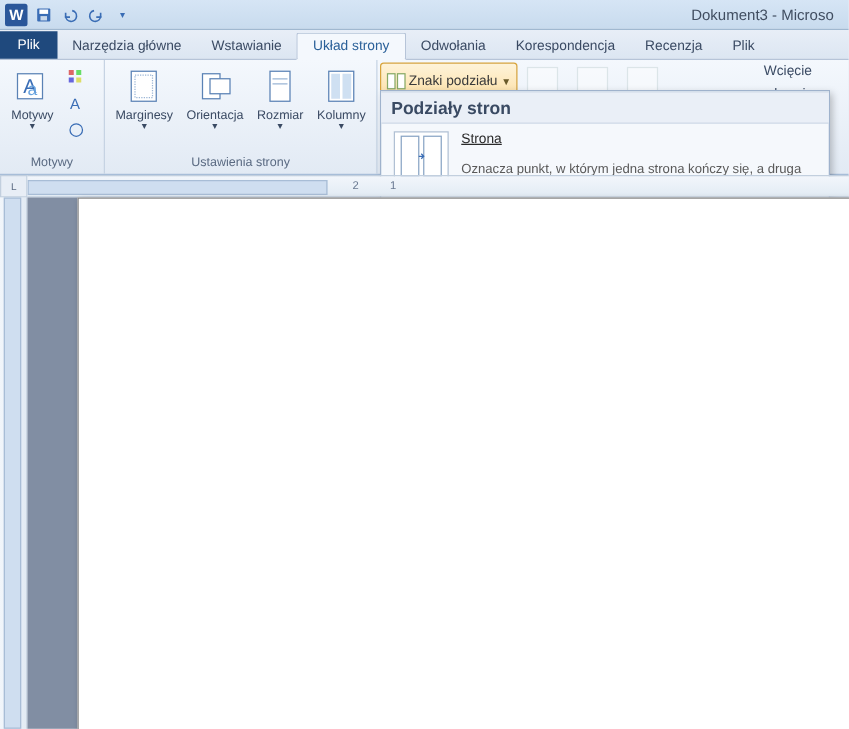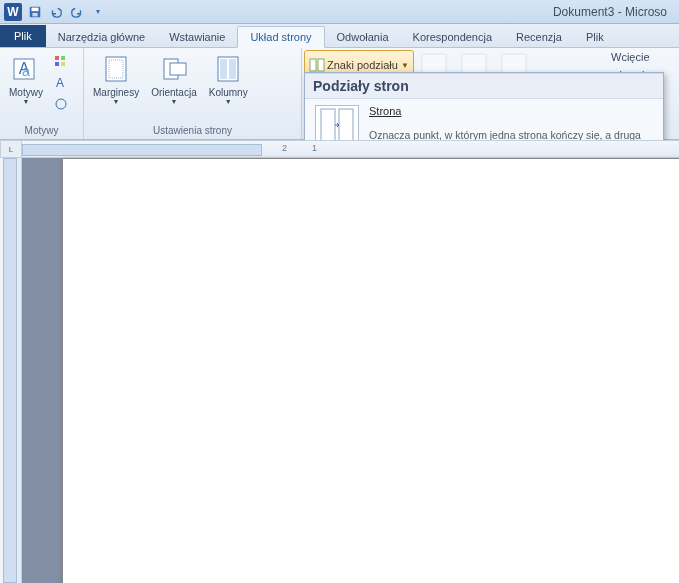--- a/index.html
+++ b/index.html
@@ -159,20 +159,31 @@
         <div class="arrow">▼</div>
       </div>
       <div class="big-btn">
         <div class="ic">
             <svg viewBox="0 0 32 32">
               <rect x="6" y="6" width="14" height="20" fill="#fff" stroke="#5a82b5"></rect>
               <rect x="12" y="10" width="16" height="12" fill="#fff" stroke="#5a82b5"></rect>
             </svg>
           </div>
         <div class="lbl">Orientacja</div>
+        <div class="arrow">▼</div>
+      </div>
+      <div class="big-btn">
+        <div class="ic">
+            <svg viewBox="0 0 32 32">
+              <rect x="8" y="4" width="16" height="24" fill="#fff" stroke="#5a82b5"></rect>
+              <line x1="10" y1="10" x2="22" y2="10" stroke="#9ab5d5"></line>
+              <line x1="10" y1="14" x2="22" y2="14" stroke="#9ab5d5"></line>
+            </svg>
+          </div>
+        <div class="lbl">Rozmiar</div>
         <div class="arrow">▼</div>
       </div>
       <div class="big-btn">
         <div class="ic">
             <svg viewBox="0 0 32 32">
               <rect x="6" y="4" width="20" height="24" fill="#fff" stroke="#5a82b5"></rect>
               <rect x="8" y="6" width="7" height="20" fill="#cfe0f2"></rect>
               <rect x="17" y="6" width="7" height="20" fill="#cfe0f2"></rect>
             </svg>
           </div>

